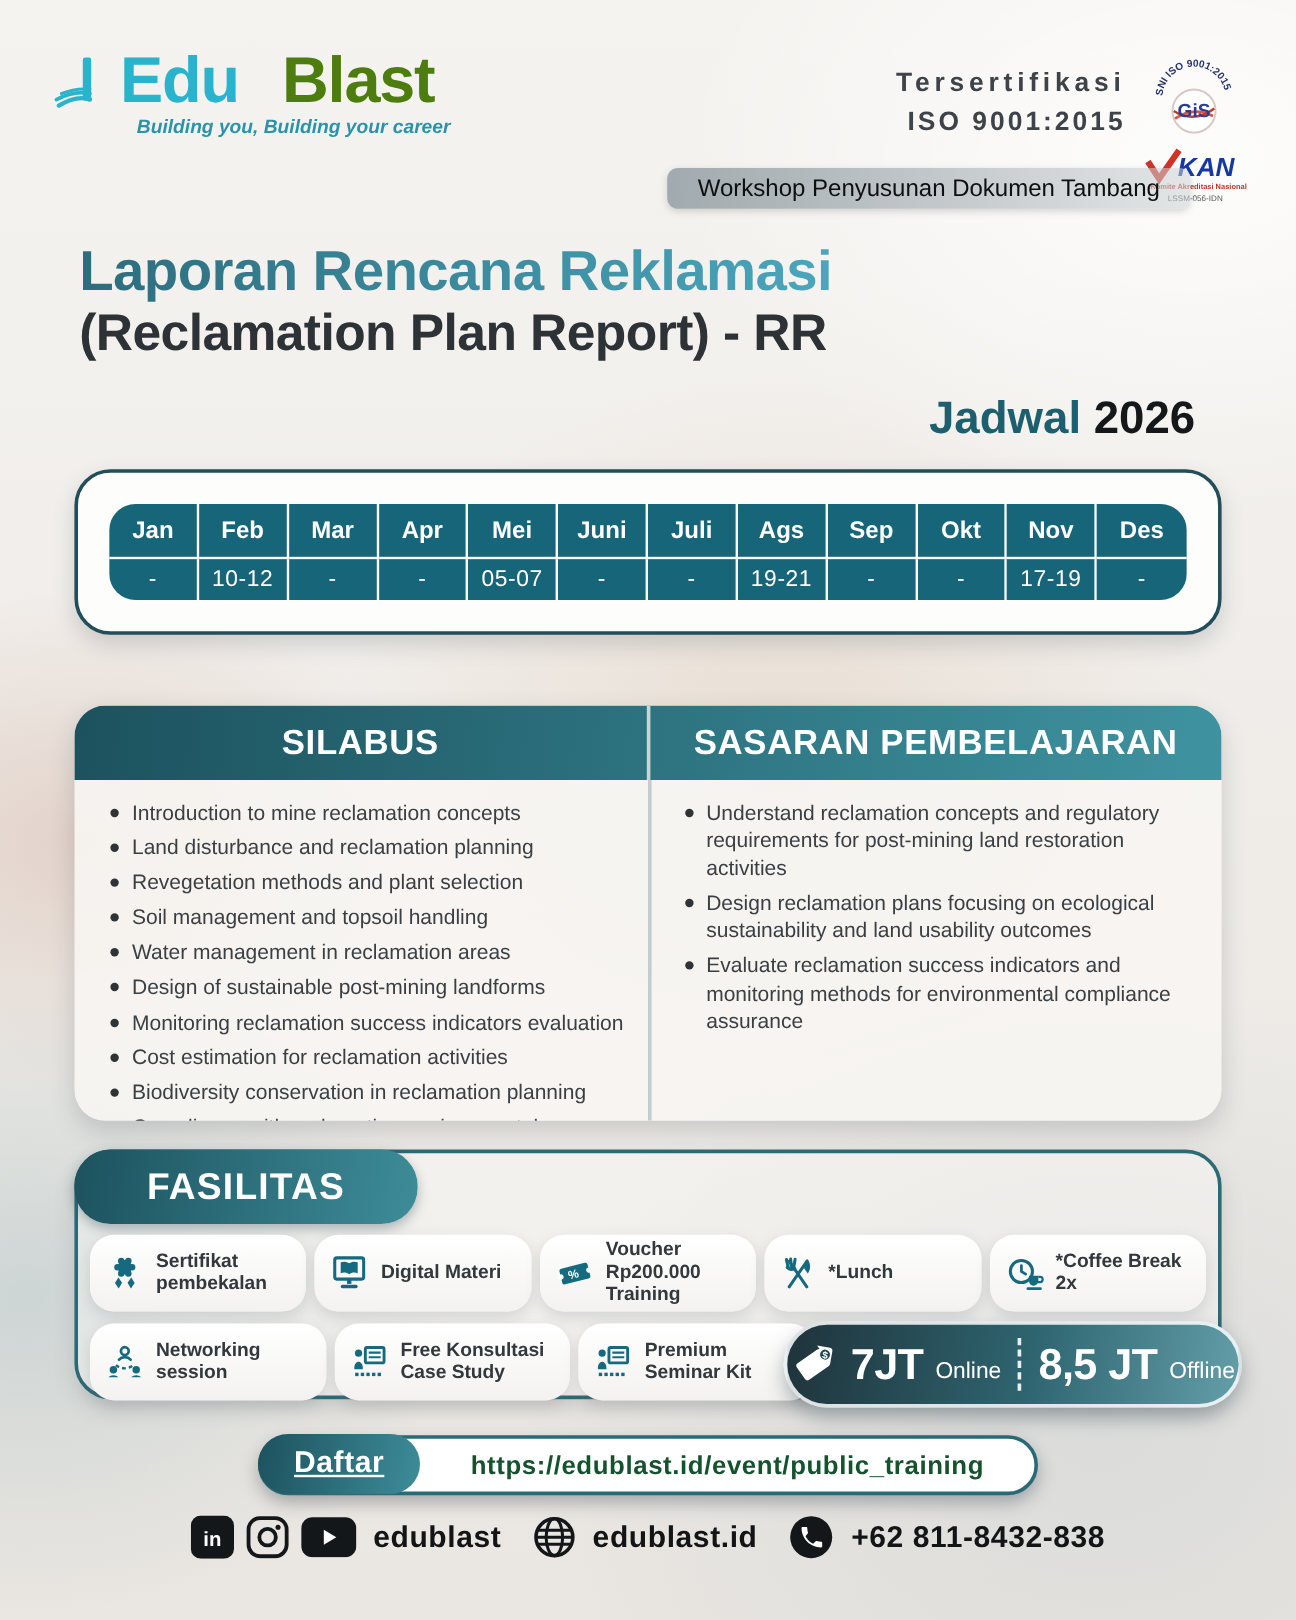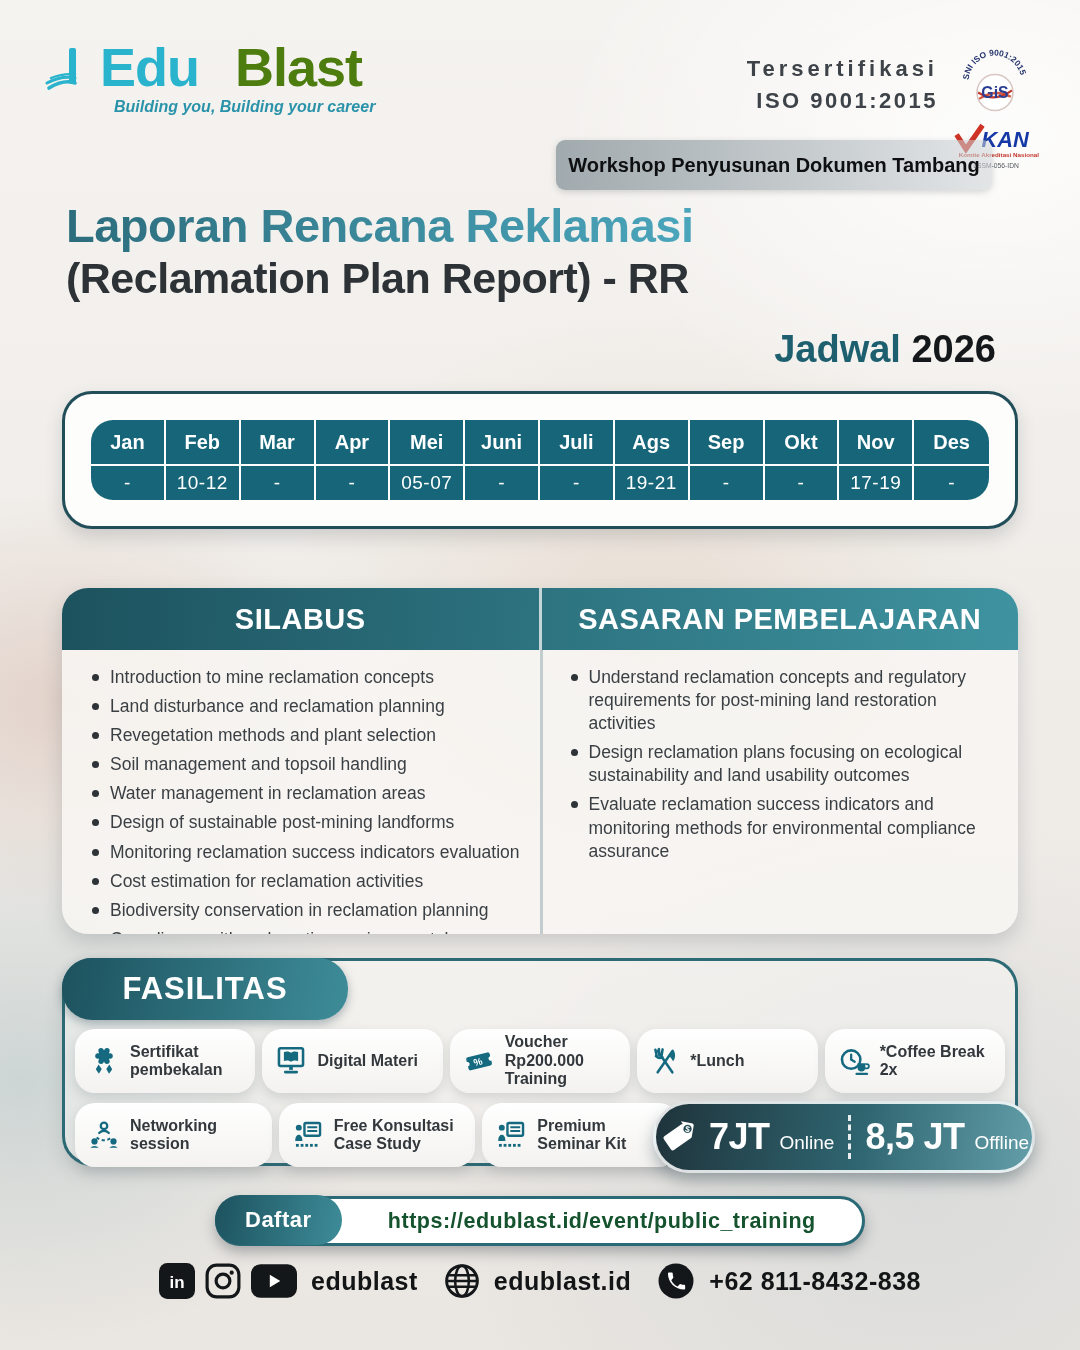--- a/index.html
+++ b/index.html
@@ -20,24 +20,24 @@
   .logo-text{font-size:54px;font-weight:800;letter-spacing:-1px;line-height:1;}
   .logo-text .edu{color:#29b3cc;}
   .logo-text .blast{color:#4d7c0f;margin-left:36px;}
   .tagline{font-size:16px;font-style:italic;color:#2a93aa;font-weight:600;margin:4px 0 0 14px;}
   .cert-block{right:40px;top:46px;display:flex;gap:12px;align-items:flex-start;}
   .cert-text{text-align:right;margin-top:10px;color:#3d4348;font-weight:700;}
   .cert-line1{font-size:22px;letter-spacing:4px;}
   .cert-line2{font-size:22px;letter-spacing:2.5px;margin-top:6px;}
   .cert-logos{display:flex;flex-direction:column;align-items:center;}
   .badge{
-    left:556px;top:140px;width:436px;height:50px;border-radius:9px;
+    left:556px;top:140px;width:436px;height:34px;border-radius:9px;
     background:linear-gradient(90deg,rgba(140,152,158,0.8),rgba(206,211,214,0.55));
     display:flex;align-items:center;justify-content:center;
-    font-size:20px;font-weight:700;color:#0d0f10;box-shadow:0 2px 6px rgba(90,95,100,.25);text-align:center;
+    font-size:20px;font-weight:400;color:#0d0f10;box-shadow:0 2px 6px rgba(90,95,100,.25);text-align:center;
   }
   
   .title{left:66px;top:198px;line-height:1.18;}
   .title-l1{
     font-size:47px;font-weight:800;letter-spacing:-0.5px;
     background:linear-gradient(90deg,#2c6d7d,#4ba6bc);
     -webkit-background-clip:text;background-clip:text;color:transparent;
   }
   .title-l2{font-size:43px;font-weight:800;color:#2d3237;letter-spacing:-0.5px;}
   .jadwal{right:84px;top:328px;font-size:38px;font-weight:800;}
@@ -113,21 +113,21 @@
   
   .daftar{
     left:215px;top:1196px;width:650px;height:50px;background:#fff;border:3px solid #2a6a76;
     border-radius:28px;box-sizing:border-box;display:flex;align-items:center;
     box-shadow:0 6px 14px rgba(40,50,60,.35);
   }
   .daftar-btn{
     height:50px;margin:-3px 0 0 -3px;padding:0 30px;border-radius:28px;
     background:linear-gradient(100deg,#1c525e,#3e8c99);
     display:flex;align-items:center;justify-content:center;
-    color:#fff;font-size:22px;font-weight:800;letter-spacing:.5px;cursor:pointer;
+    color:#fff;font-size:25px;font-weight:800;letter-spacing:.5px;cursor:pointer;text-decoration:underline;
   }
   .daftar-url{flex:1;text-align:center;font-size:21.5px;font-weight:800;color:#14532d;letter-spacing:.5px;}
   
   .footer{left:0;top:1262px;width:100%;display:flex;align-items:center;justify-content:center;gap:10px;}
   .footer .txt{font-size:25px;font-weight:800;color:#121416;letter-spacing:.5px;}
   .gap-l{margin-left:16px;}
   .gap-s{margin-left:4px;}
 </style>
 </head>
 <body>

